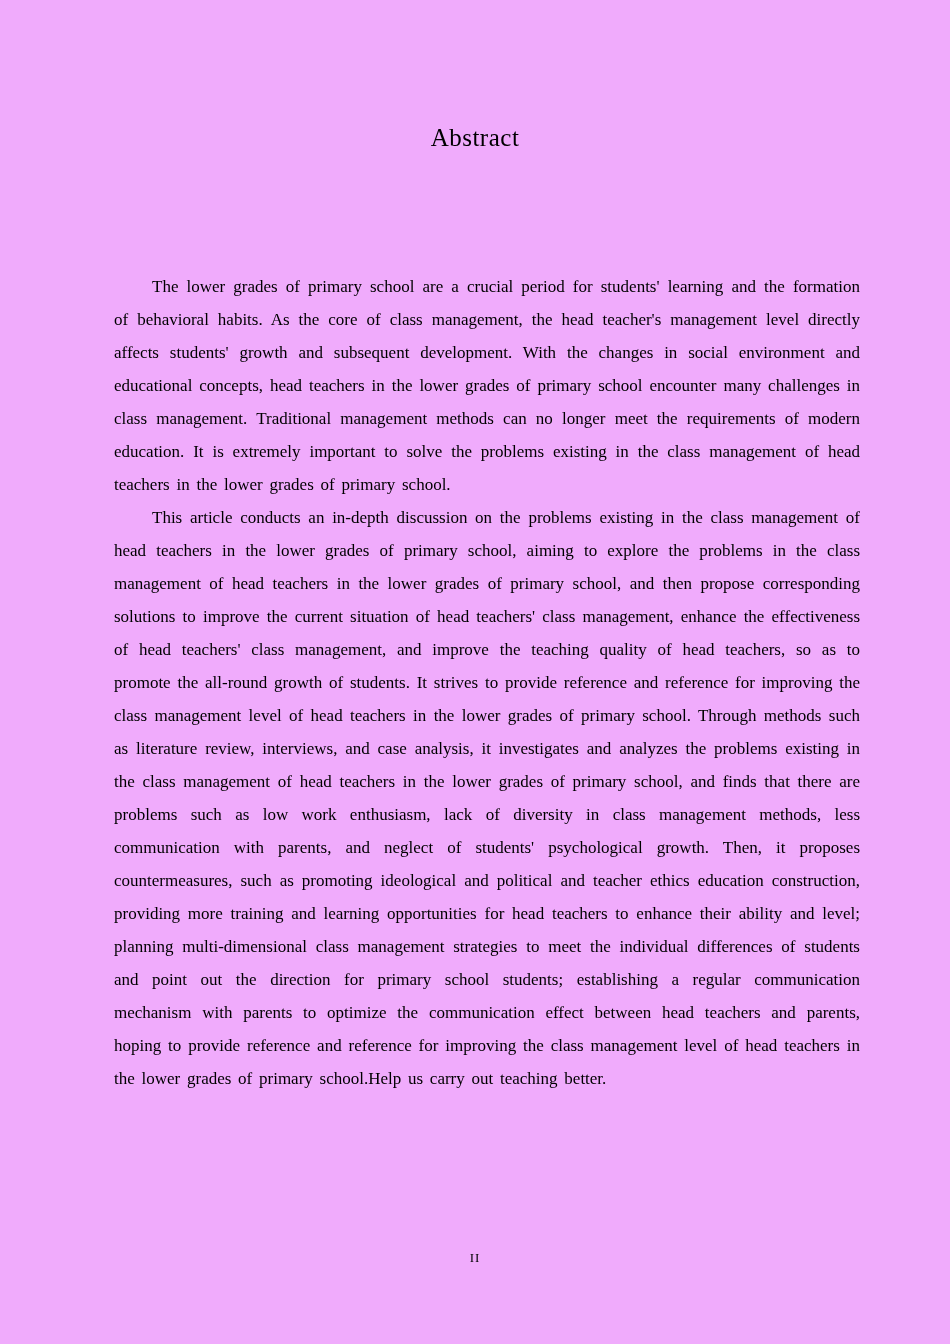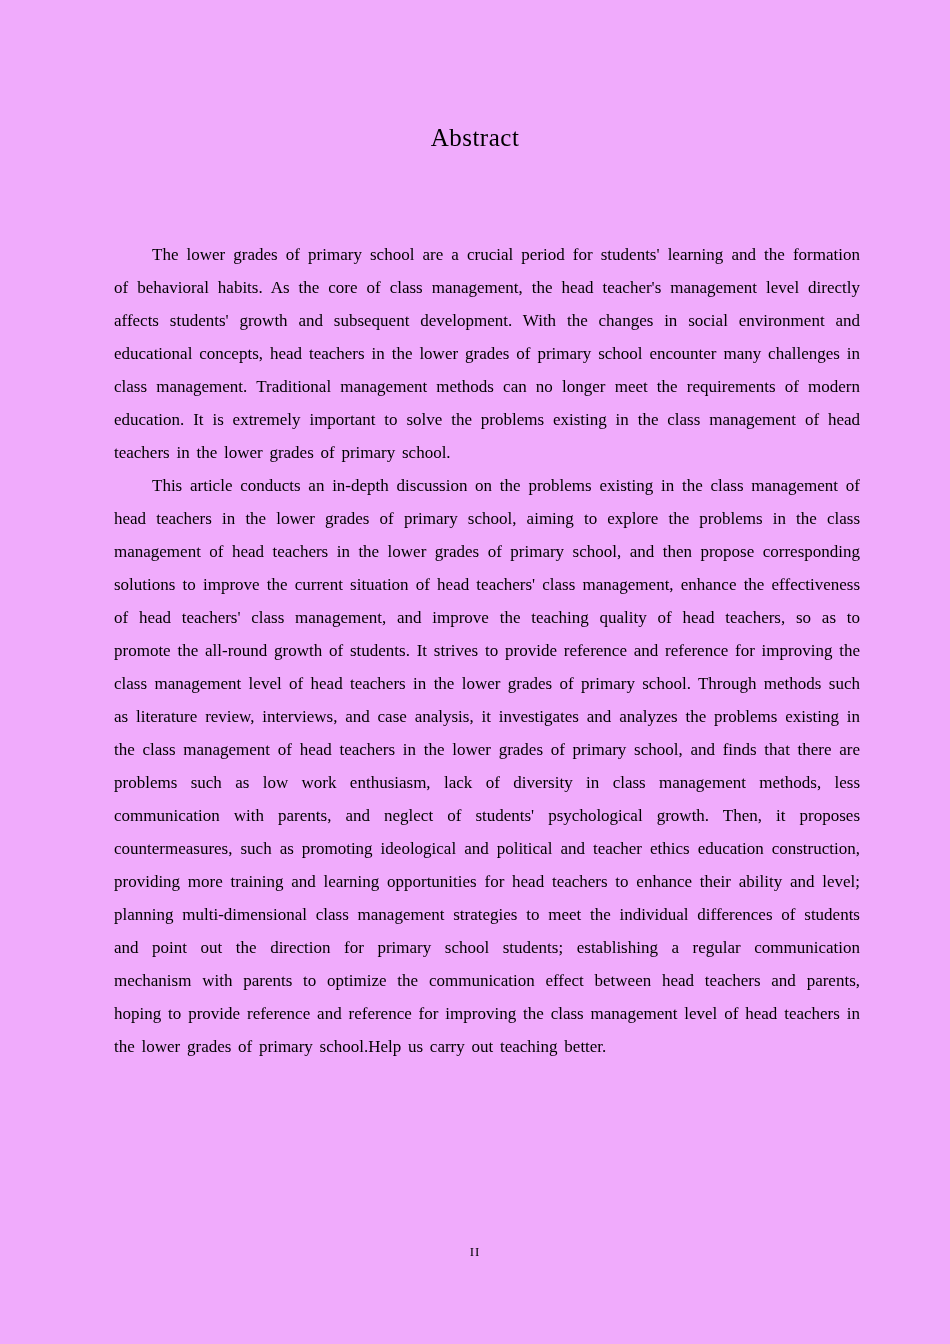--- a/index.html
+++ b/index.html
@@ -21,34 +21,34 @@
     .title {
       margin: 0;
       padding-top: 122px;
       text-align: center;
       font-size: 25px;
       font-weight: normal;
       letter-spacing: 0.5px;
       line-height: 32px;
     }
     .content {
-      margin-top: 84px;
+      margin-top: 116px;
       padding: 0 90px 0 114px;
     }
     .content p {
       margin: 0;
       font-size: 17px;
       line-height: 33px;
       text-align: justify;
       text-indent: 38px;
       word-spacing: 2.5px;
     }
     .page-number {
       position: absolute;
-      bottom: 84px;
+      bottom: 78px;
       left: 0;
       right: 0;
       text-align: center;
       font-size: 13px;
       letter-spacing: 1px;
     }
   </style>
 </head>
 <body>
 

